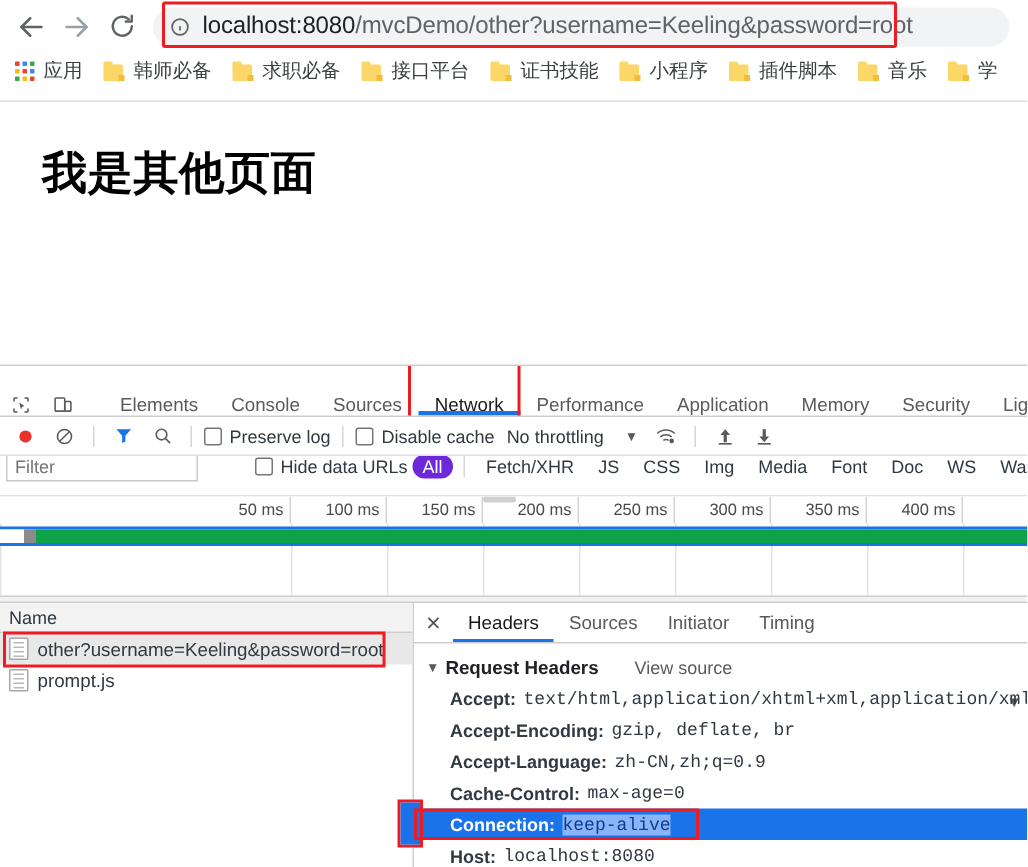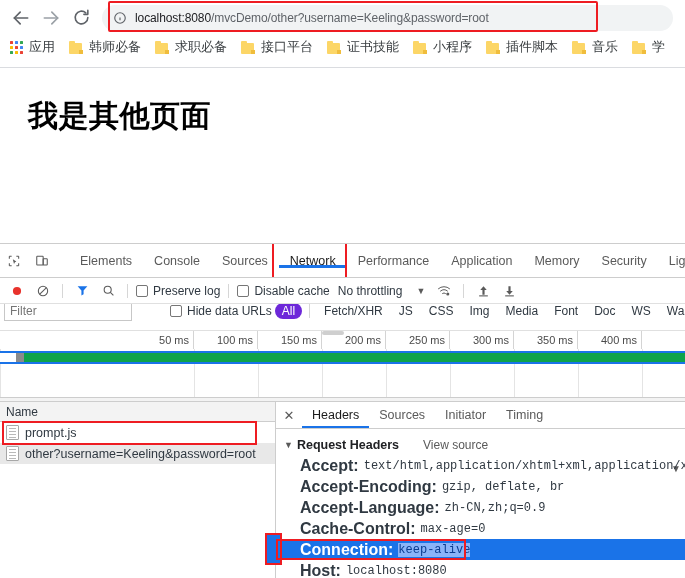--- a/index.html
+++ b/index.html
@@ -50,21 +50,21 @@
     overflow: hidden;
   }
   #site-info-icon {
     width: 16px; height: 16px;
     flex: 0 0 auto;
     margin-right: 7px;
     color: #5f6368;
     display: flex; align-items: center; justify-content: center;
   }
   #url-text {
-    font-size: 12px;
+    font-size: 16px;
     color: #5f6368;
     white-space: nowrap;
     letter-spacing: -0.1px;
   }
   #url-text .host { color: #202124; }
   
   #url-redbox {
     position: absolute;
     left: 6px; top: -4px;
     width: 490px; height: 31px;
@@ -154,21 +154,21 @@
     color: #303942;
     height: 366px;
     display: flex;
     flex-direction: column;
   }
 
   
   #dt-tabbar {
     height: 34px;
     display: flex;
-    align-items: center;
+    align-items: flex-end;
     border-bottom: 1px solid #cdcdcd;
     position: relative;
     background: #fff;
     overflow: hidden;
   }
   .dt-tool-icon {
     width: 28px;
     display: flex; align-items: center; justify-content: center;
     color: #5a5a5a;
     flex: 0 0 auto;
@@ -517,21 +517,21 @@
   }
   .hdr-row {
     height: 21px;
     display: flex;
     align-items: center;
     padding-left: 24px;
     white-space: nowrap;
     position: relative;
   }
   .hdr-name {
-    font-size: 16px;
+    font-size: 12px;
     font-weight: bold;
     color: #303942;
     font-family: "Liberation Sans", sans-serif;
   }
   .hdr-value {
     font-size: 12px;
     color: #303942;
     font-family: "Liberation Mono", monospace;
     margin-left: 5px;
   }
@@ -863,27 +863,27 @@
   </div>
 
   <div id="dt-splitter"></div>
 
   <div id="dt-bottom">
 
     <div id="request-list">
       <div id="req-header">
         <span>Name</span>
       </div>
+      <div class="req-row selected">
+        <span class="file-icon"></span>
+        <span>other?username=Keeling&amp;password=root</span>
+      </div>
       <div class="req-row">
         <span class="file-icon"></span>
         <span>prompt.js</span>
-      </div>
-      <div class="req-row selected">
-        <span class="file-icon"></span>
-        <span>other?username=Keeling&amp;password=root</span>
       </div>
       <div id="req-redbox"></div>
     </div>
 
     <div id="details-pane">
       <div id="details-tabbar">
         <div id="close-details">✕</div>
         <div class="d-tab active">
             <span>Headers</span>
           </div>

